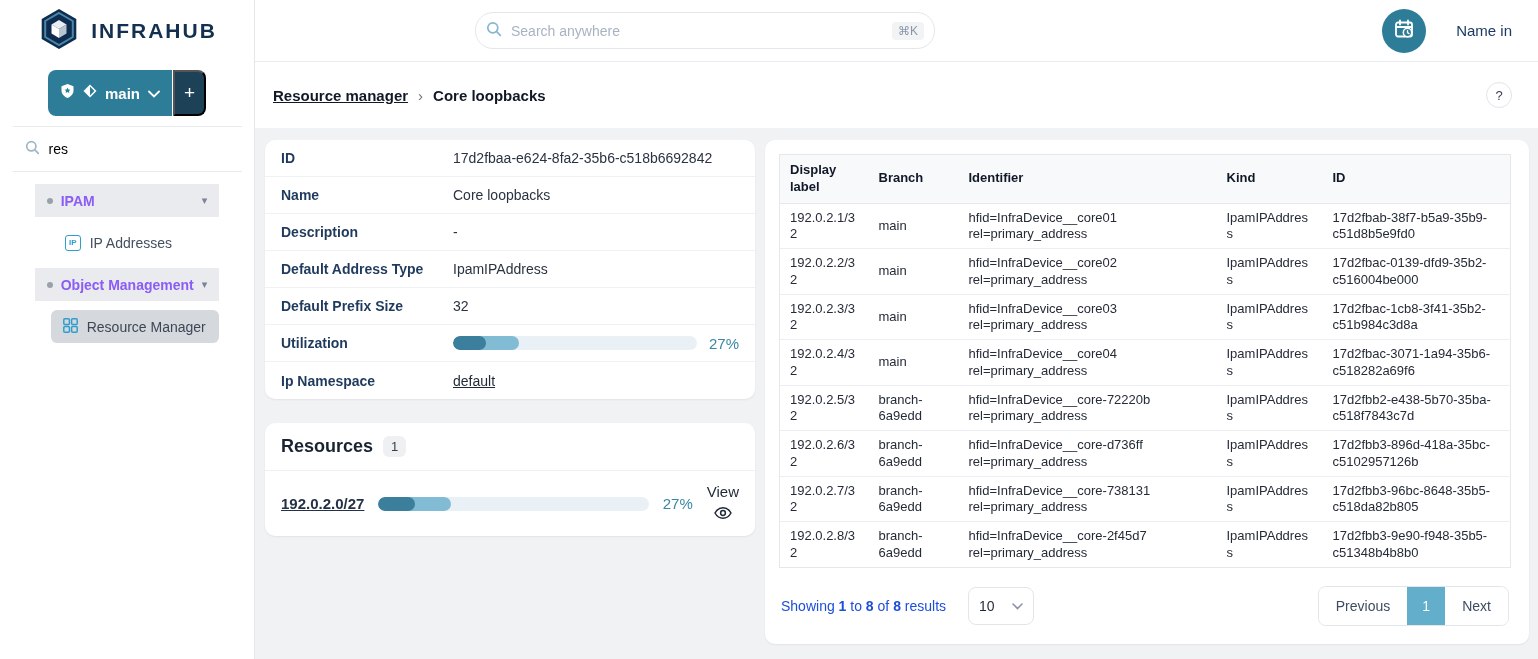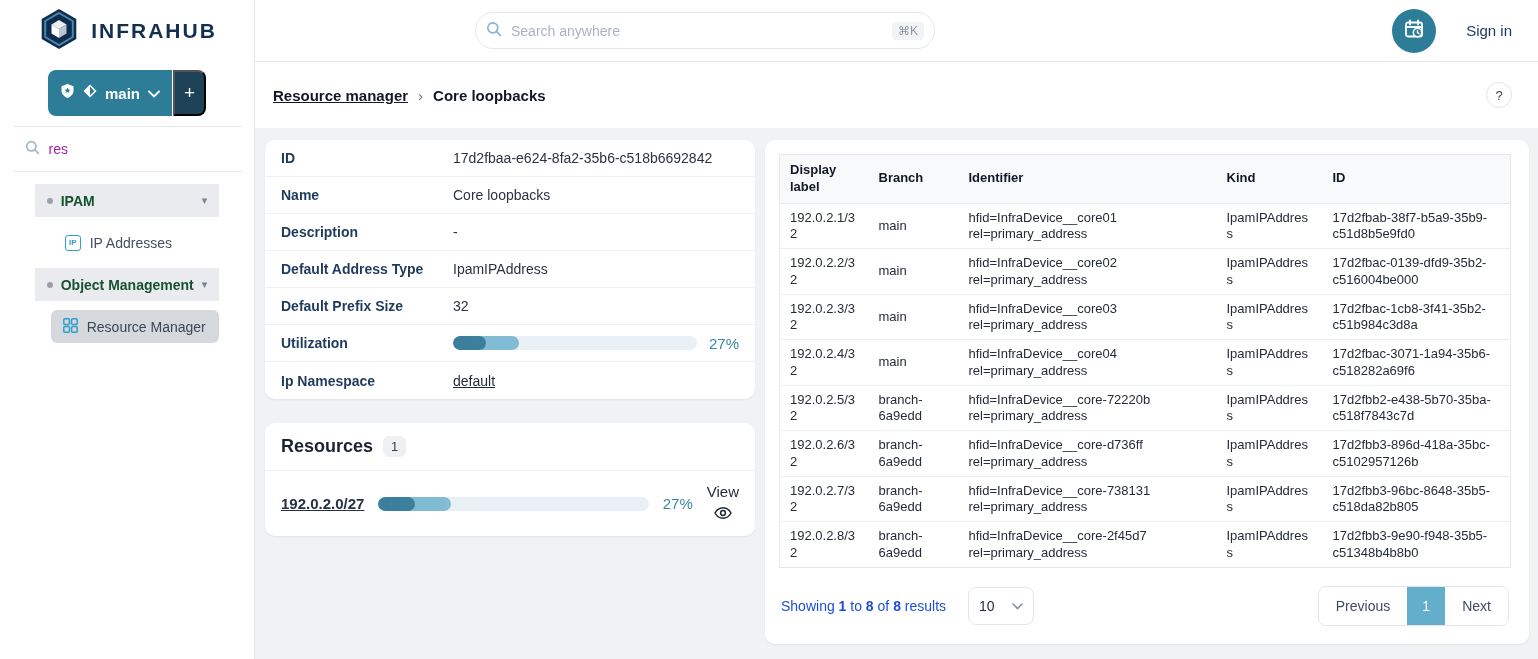--- a/index.html
+++ b/index.html
@@ -14,27 +14,27 @@
   .logo-text { font-size:21px; font-weight:800; letter-spacing:2px; color:#13304f; }
   .branch-row { display:flex; padding:8px 8px 10px 8px; }
   .branch-btn { flex:1; height:46px; background:#2e7d98; border-radius:8px 0 0 8px;
     display:flex; align-items:center; padding:0 12px; gap:8px; color:#fff; cursor:pointer; }
   .branch-name { font-size:15px; font-weight:600; flex:1; }
   .branch-add { width:33px; height:46px; background:#1d4157; border-radius:0 8px 8px 0;
     margin-left:1px; display:flex; align-items:center; justify-content:center;
     color:#fff; font-size:19px; cursor:pointer; }
   .side-search { height:46px; border-top:1px solid #e8eaee; border-bottom:1px solid #e8eaee;
     display:flex; align-items:center; padding:0 12px; gap:9px; }
-  .side-search input { border:none; outline:none; font-size:14px; color:#a21caf; width:100%;
+  .side-search input { border:none; outline:none; font-size:14px; color:#000000; width:100%;
     font-family:inherit; background:transparent; }
   .nav { padding-top:12px; }
   .nav-section { height:33px; background:#e9ebee; display:flex; align-items:center;
     padding:0 12px; gap:8px; margin-bottom:9px; cursor:pointer; }
   .nav-section .dot { width:6px; height:6px; border-radius:50%; background:#9aa1ab; }
-  .nav-section .sec-label { font-size:14px; font-weight:600; color:#14532d; flex:1; }
+  .nav-section .sec-label { font-size:14px; font-weight:600; color:#8b5cf6; flex:1; }
   .nav-section .tri { font-size:11px; color:#7b8494; }
   .nav-item { height:33px; display:flex; align-items:center; gap:9px; padding:0 12px 0 30px;
     font-size:14px; color:#445060; margin-bottom:9px; cursor:pointer; }
   .nav-item.active { background:#d5d9de; border-radius:6px; margin-left:16px; padding-left:12px;
     color:#3c4654; }
   .ip-icon { width:16px; height:16px; border:1.6px solid #2f9ecc; border-radius:3px;
     color:#2f9ecc; font-size:8px; font-weight:700; display:flex; align-items:center;
     justify-content:center; }
 
   
@@ -233,21 +233,21 @@
         <div class="round-teal">
           <span>
             <svg width="22" height="22" viewBox="0 0 22 22">
                 <rect x="3" y="4.5" width="16" height="14" rx="2" fill="none" stroke="#fff" stroke-width="1.8"></rect>
                 <path d="M7 2.5v4M15 2.5v4M3 9h16" stroke="#fff" stroke-width="1.8" stroke-linecap="round"></path>
                 <circle cx="14.5" cy="14.5" r="4.2" fill="#2e7d98" stroke="#fff" stroke-width="1.5"></circle>
                 <path d="M14.5 12.6v2l1.5 1" stroke="#fff" stroke-width="1.3" fill="none" stroke-linecap="round"></path>
               </svg>
           </span>
         </div>
-        <span class="signin">Sign in</span>
+        <span class="signin">Name in</span>
       </div>
     </header>
 
     <div class="crumb-row">
       <span class="crumb-link">Resource manager</span>
       <span class="crumb-sep">›</span>
       <span class="crumb-cur">Core loopbacks</span>
       <button class="help-btn">?</button>
     </div>
 

